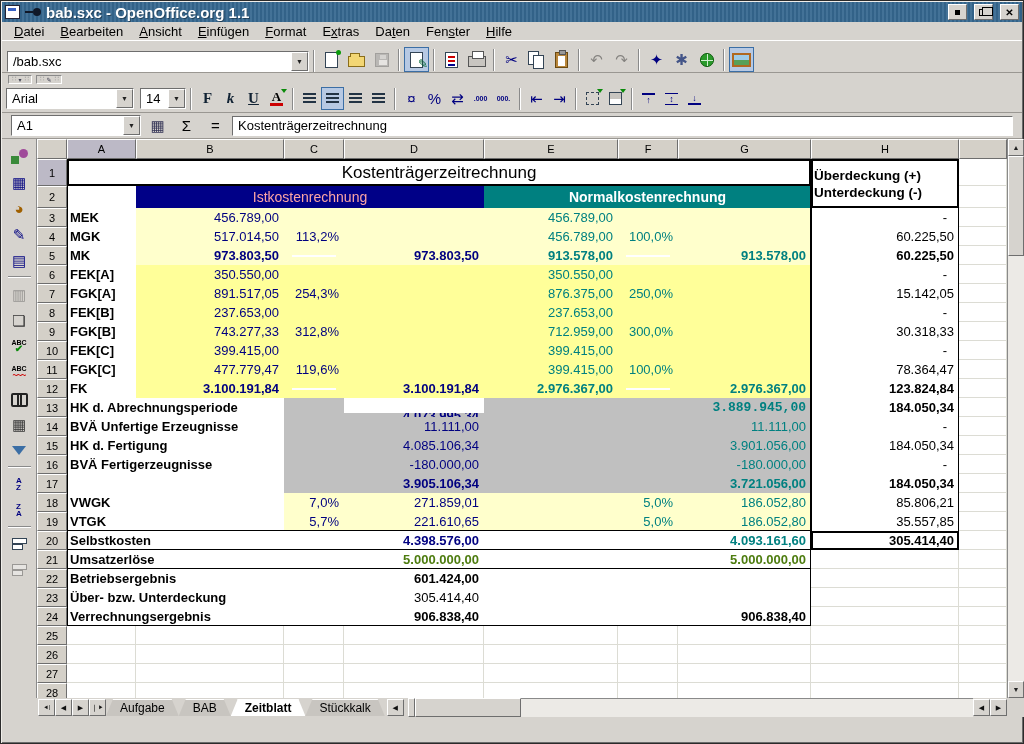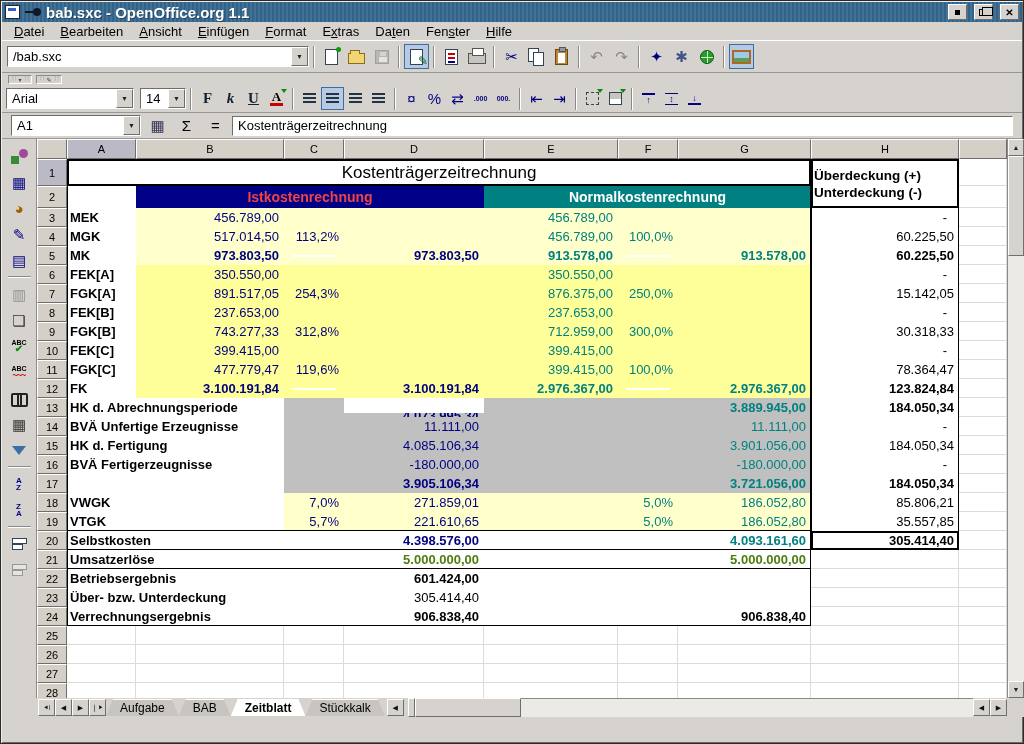--- a/index.html
+++ b/index.html
@@ -15,21 +15,21 @@
   .pin::after{content:'';position:absolute;right:0;top:1px;width:8px;height:8px;background:#101828;border-radius:50%}
   .wtitle{font-weight:bold;font-size:15px;flex:1;white-space:nowrap;text-shadow:1px 1px 0 rgba(0,0,0,.35)}
   .tbtn{width:19px;height:16px;background:#d6d3ce;border:1px solid;border-color:#fff #6e6e6e #6e6e6e #fff;display:flex;align-items:center;justify-content:center;font-size:10px;color:#000;font-weight:bold;flex:none;margin-left:2px}
   .glyph-restore{width:9px;height:7px;border:1px solid #000;position:relative;background:#d6d3ce}
   .glyph-restore::before{content:'';position:absolute;left:2px;top:-3px;width:9px;height:7px;border:1px solid #000;background:#d6d3ce}
   .glyph-min{width:5px;height:5px;background:#000}
   
   .menubar{position:absolute;left:1px;right:1px;top:21px;height:19px;display:flex;align-items:center;padding:0 4px;border-bottom:1px solid #fff}
   .menu-item{padding:2px 8px;white-space:nowrap}
   
-  .funcbar{position:absolute;left:1px;right:1px;top:40px;height:32px;display:flex;align-items:center;padding:0 5px;border-bottom:1px solid #9a9792}
+  .funcbar{position:absolute;left:1px;right:1px;top:40px;height:32px;display:flex;align-items:flex-end;padding:0 5px;border-bottom:1px solid #9a9792}
   .ministrip{position:absolute;left:1px;right:1px;top:72px;height:12px;display:flex;align-items:center;gap:4px;padding:0 6px}
   .mini{height:9px;display:flex;align-items:center;gap:3px;padding:0 3px;border:1px solid;border-color:#8a8a8a #fff #fff #8a8a8a;background:#d6d3ce;font-size:6px;color:#445}
   .grip{color:#8a8a8a;font-size:7px;letter-spacing:-1px}
   .fmtbar{position:absolute;left:1px;right:1px;top:84px;height:28px;display:flex;align-items:center;padding:0 4px;border-bottom:1px solid #9a9792}
   .fxbar{position:absolute;left:1px;right:1px;top:112px;height:26px;display:flex;align-items:center;gap:4px;padding:0 9px;border-bottom:1px solid #9a9792}
   .combo{display:flex;align-items:center;height:21px;background:#fff;border:1px solid;border-color:#6e6e6e #fff #fff #6e6e6e}
   .combo .cv{flex:1;padding:0 5px;font-size:13px;white-space:nowrap;overflow:hidden}
   .combo .dd{width:17px;height:19px;background:#d6d3ce;border:1px solid;border-color:#fff #6e6e6e #6e6e6e #fff;display:flex;align-items:center;justify-content:center;font-size:7px;color:#222;flex:none}
   .sep{width:2px;height:22px;margin:0 4px;border-left:1px solid #8a8a8a;border-right:1px solid #fff;flex:none}
   .tb{width:25px;height:25px;display:flex;align-items:center;justify-content:center;position:relative;flex:none;border:1px solid transparent}
@@ -92,21 +92,21 @@
   .hsep{width:23px;height:2px;border-top:1px solid #8a8a8a;border-bottom:1px solid #fff;margin:3px 0;flex:none}
   .sheetwrap{position:relative;width:970px;height:559px;overflow:hidden;background:#fff}
   .sheetgrid{position:absolute;left:0;top:0;display:grid;grid-template-columns:30px 69px 148px 60px 140px 134px 60px 133px 148px 48px;grid-template-rows:20px 27px 22px repeat(26,19px)}
   .cell{font-size:13px;display:flex;align-items:center;overflow:hidden;white-space:nowrap;background:#fff}
   .hd{background:#d4d0c8;border:1px solid;border-color:#fff #6e6e6e #6e6e6e #fff;display:flex;align-items:center;justify-content:center;font-size:11px;color:#000;overflow:hidden}
   .hd.act{background:#bcb9c6}
   .num{justify-content:flex-end;padding-right:5px}
   .lbl{font-weight:bold;padding-left:3px;background:#fff}
   .title{justify-content:center;font-size:17px;background:#fff}
   .hbox{background:#fff;flex-direction:column;align-items:flex-start;justify-content:center;font-weight:bold;padding-left:3px;line-height:17px;font-size:13.5px}
-  .h2i{background:#000087;color:#ef4444;font-weight:bold;justify-content:center;font-size:14px}
+  .h2i{background:#000087;color:#fca5a5;font-weight:normal;justify-content:center;font-size:14px}
   .h2n{background:#008080;color:#fff;font-weight:bold;justify-content:center;font-size:14px}
   .y1{background:#ffffcc}.y2{background:#ffff99}.gy{background:#c0c0c0}.wfill{background:#fff}
   .ist{color:#000080}.nrm{color:#008080}
   .red{color:#4d7c0f;font-weight:bold}
   .b{font-weight:bold}
   .hcol{background:#fff;color:#000}
   .dash{padding-right:12px}
   .empty{background:#fff;border-right:1px solid #dcdcd4;border-bottom:1px solid #dcdcd4}
   .wline{justify-content:center}
   .wline::before{content:'';display:block;width:72%;height:2px;background:#fff}
@@ -524,21 +524,21 @@
           <div class="cell lbl" style="grid-area: 13 / 2 / span 1 / span 1;">FK</div>
           <div class="cell y2 ist num b" style="grid-area: 13 / 3 / span 1 / span 1;">3.100.191,84</div>
           <div class="cell y2 wline" style="grid-area: 13 / 4 / span 1 / span 1;"></div>
           <div class="cell y2 ist num b" style="grid-area: 13 / 5 / span 1 / span 1;">3.100.191,84</div>
           <div class="cell y2 nrm num b" style="grid-area: 13 / 6 / span 1 / span 1;">2.976.367,00</div>
           <div class="cell y2 wline" style="grid-area: 13 / 7 / span 1 / span 1;"></div>
           <div class="cell y2 nrm num b" style="grid-area: 13 / 8 / span 1 / span 1;">2.976.367,00</div>
           <div class="cell hcol num b" style="grid-area: 13 / 9 / span 1 / span 1;">123.824,84</div>
           <div class="cell lbl" style="grid-area: 14 / 2 / span 1 / span 2;">HK d. Abrechnungsperiode</div>
           <div class="cell gy ist num b" style="grid-area: 14 / 5 / span 1 / span 1; margin-top: 15px;">4.073.995,34</div>
-          <div class="cell gy nrm num b" style="grid-area: 14 / 8 / span 1 / span 1;">3.889.945,00</div>
+          <div class="cell gy nrm num b" style="grid-area: 14 / 8 / span 1 / span 1; font-family: Liberation Mono, monospace;">3.889.945,00</div>
           <div class="cell hcol num b" style="grid-area: 14 / 9 / span 1 / span 1;">184.050,34</div>
           <div class="cell gy" style="grid-area: 14 / 4 / span 1 / span 1;"></div>
           <div class="cell gy" style="grid-area: 14 / 6 / span 1 / span 1;"></div>
           <div class="cell gy" style="grid-area: 14 / 7 / span 1 / span 1;"></div>
           <div class="cell lbl" style="grid-area: 15 / 2 / span 1 / span 2;">BVÄ Unfertige Erzeugnisse</div>
           <div class="cell gy ist num" style="grid-area: 15 / 5 / span 1 / span 1;">11.111,00</div>
           <div class="cell gy nrm num" style="grid-area: 15 / 8 / span 1 / span 1;">11.111,00</div>
           <div class="cell hcol num dash" style="grid-area: 15 / 9 / span 1 / span 1;">-</div>
           <div class="cell gy" style="grid-area: 15 / 4 / span 1 / span 1;"></div>
           <div class="cell gy" style="grid-area: 15 / 6 / span 1 / span 1;"></div>

